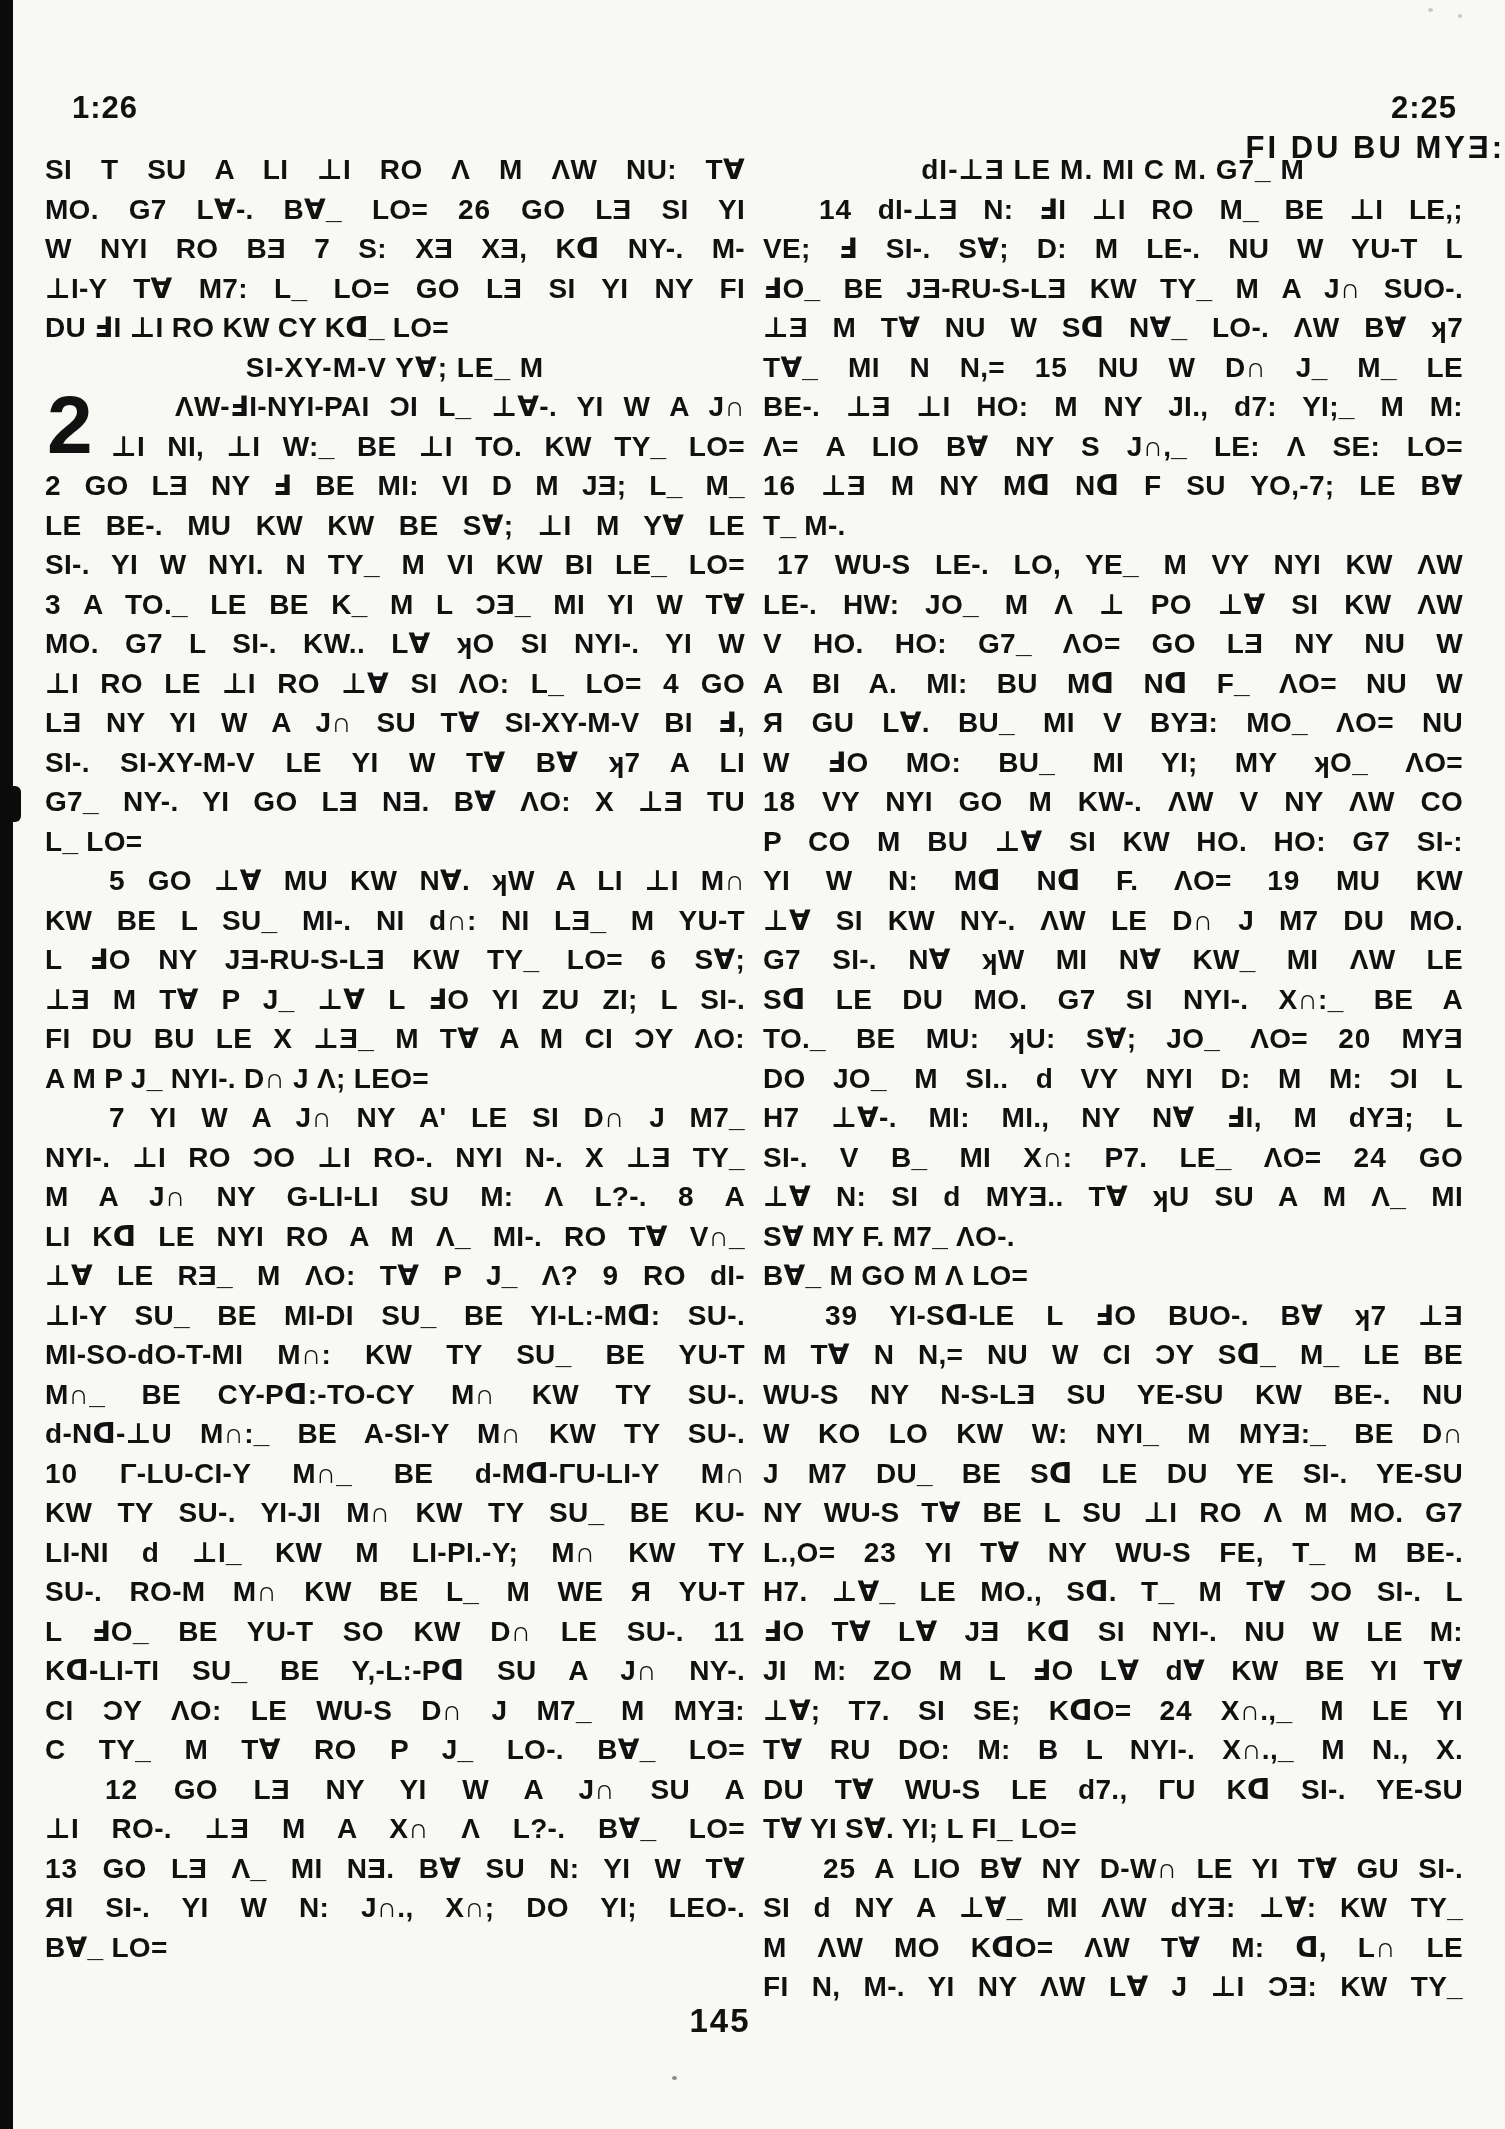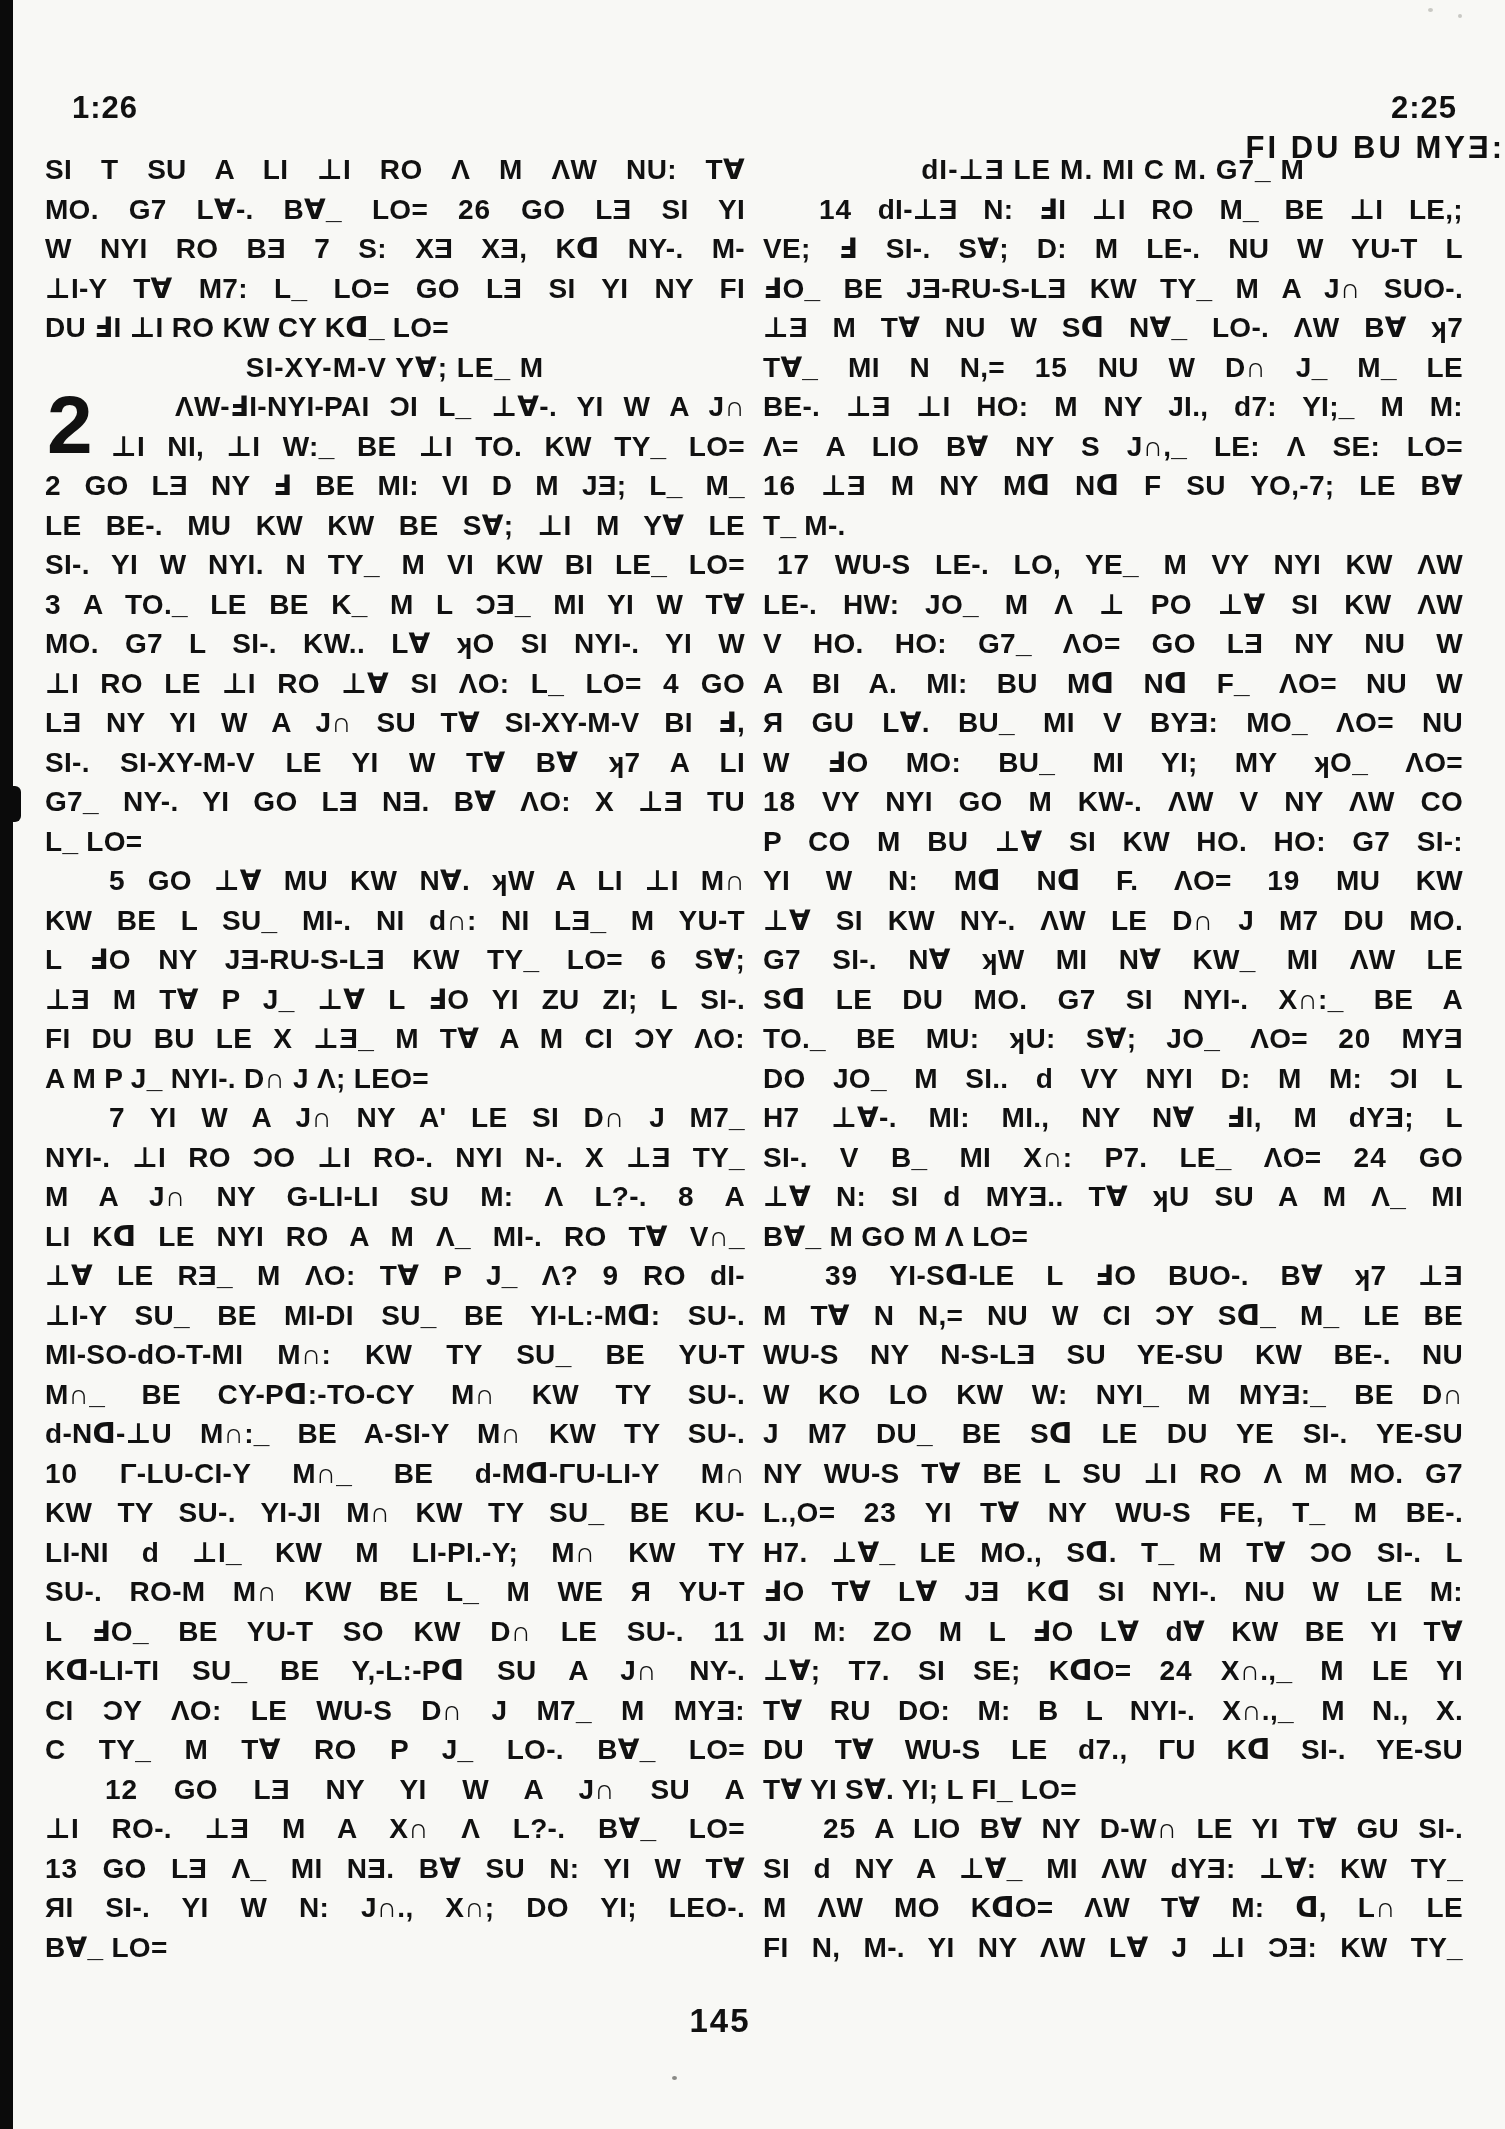--- a/index.html
+++ b/index.html
@@ -133,20 +133,21 @@
       <div class="line">P CO M BU ⊥∀ SI KW HO. HO: G7 SI-:</div>
       <div class="line">YI W N: Mᗡ Nᗡ F. ΛO= <span class="vnum">19</span> MU KW</div>
       <div class="line">⊥∀ SI KW NY-. ΛW LE D∩ J M7 DU MO.</div>
       <div class="line">G7 SI-. N∀ ʞW MI N∀ KW_ MI ΛW LE</div>
       <div class="line">Sᗡ LE DU MO. G7 SI NYI-. X∩:_ BE A</div>
       <div class="line">TO._ BE MU: ʞU: S∀; JO_ ΛO= <span class="vnum">20</span> MYƎ</div>
       <div class="line">DO JO_ M SI.. d VY NYI D: M M: ƆI L</div>
       <div class="line">H7 ⊥∀-. MI: MI., NY N∀ ℲI, M dYƎ; L</div>
       <div class="line">SI-. V B_ MI X∩: P7. LE_ ΛO= <span class="vnum">24</span> GO</div>
       <div class="line">⊥∀ N: SI d MYƎ.. T∀ ʞU SU A M Λ_ MI</div>
+      <div class="line nojust">S∀ MY F. M7_ ΛO-.</div>
       <div class="line nojust">B∀_ M GO M Λ LO=</div>
       <div class="line" style="padding-left: 62px;"><span class="vnum">39</span> YI-Sᗡ-LE L ℲO BUO-. B∀ ʞ7 ⊥Ǝ</div>
       <div class="line">M T∀ N N,= NU W CI ƆY Sᗡ_ M_ LE BE</div>
       <div class="line">WU-S NY N-S-LƎ SU YE-SU KW BE-. NU</div>
       <div class="line">W KO LO KW W: NYI_ M MYƎ:_ BE D∩</div>
       <div class="line">J M7 DU_ BE Sᗡ LE DU YE SI-. YE-SU</div>
       <div class="line">NY WU-S T∀ BE L SU ⊥I RO Λ M MO. G7</div>
       <div class="line">L.,O= <span class="vnum">23</span> YI T∀ NY WU-S FE, T_ M BE-.</div>
       <div class="line">H7. ⊥∀_ LE MO., Sᗡ. T_ M T∀ ƆO SI-. L</div>
       <div class="line">ℲO T∀ L∀ JƎ Kᗡ SI NYI-. NU W LE M:</div>

